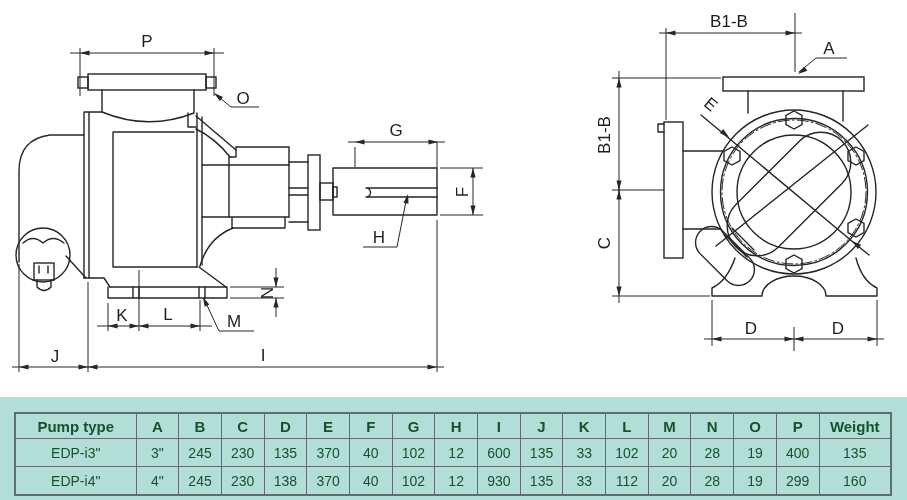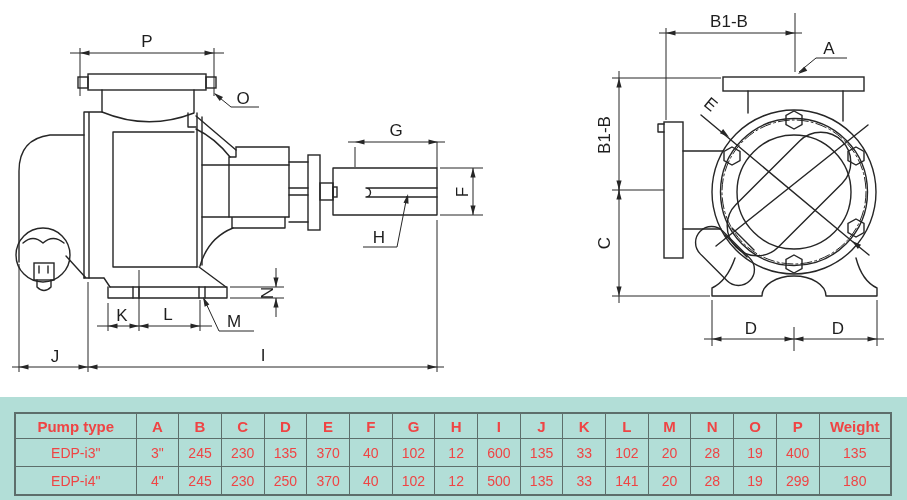--- a/index.html
+++ b/index.html
@@ -2,21 +2,21 @@
 <html><head>
 <meta charset="utf-8">
 <style>
   html,body{margin:0;padding:0;background:#e8e8e8;}
   .page{position:relative;width:907px;height:500px;background:#ffffff;overflow:hidden;
         font-family:"Liberation Sans", sans-serif;}
   .band{position:absolute;left:0;top:397px;width:907px;height:103px;background:#b2ded7;}
   svg text{font-family:"Liberation Sans", sans-serif;fill:#1e1e1e;font-size:17px;}
   svg .lbl{font-size:17px;}
   table.spec{position:absolute;left:14px;top:412px;width:876px;border-collapse:collapse;
-             table-layout:fixed;background:transparent;color:#ef4444;}
+             table-layout:fixed;background:transparent;color:#14532d;}
   table.spec th, table.spec td{border:1.4px solid #5d6e6b;text-align:center;vertical-align:middle;
              padding:0;overflow:hidden;white-space:nowrap;}
   table.spec{border:2px solid #5d6e6b;}
   table.spec th{height:24px;font-size:15px;font-weight:bold;}
   table.spec td{height:27px;font-size:14px;font-weight:normal;}
   col.c-name{width:121px;} col.c-dim{width:42.7px;} col.c-weight{width:72px;}
 </style>
 </head>
 <body>
 
@@ -235,30 +235,30 @@
         <td>28</td>
         <td>19</td>
         <td>400</td>
         <td>135</td>
       </tr>
       <tr>
         <td>EDP-i4"</td>
         <td>4"</td>
         <td>245</td>
         <td>230</td>
-        <td>250</td>
+        <td>138</td>
         <td>370</td>
         <td>40</td>
         <td>102</td>
         <td>12</td>
-        <td>500</td>
+        <td>930</td>
         <td>135</td>
         <td>33</td>
-        <td>141</td>
+        <td>112</td>
         <td>20</td>
         <td>28</td>
         <td>19</td>
         <td>299</td>
-        <td>180</td>
+        <td>160</td>
       </tr>
     </tbody>
   </table>
 </div>
 
 </body></html>

